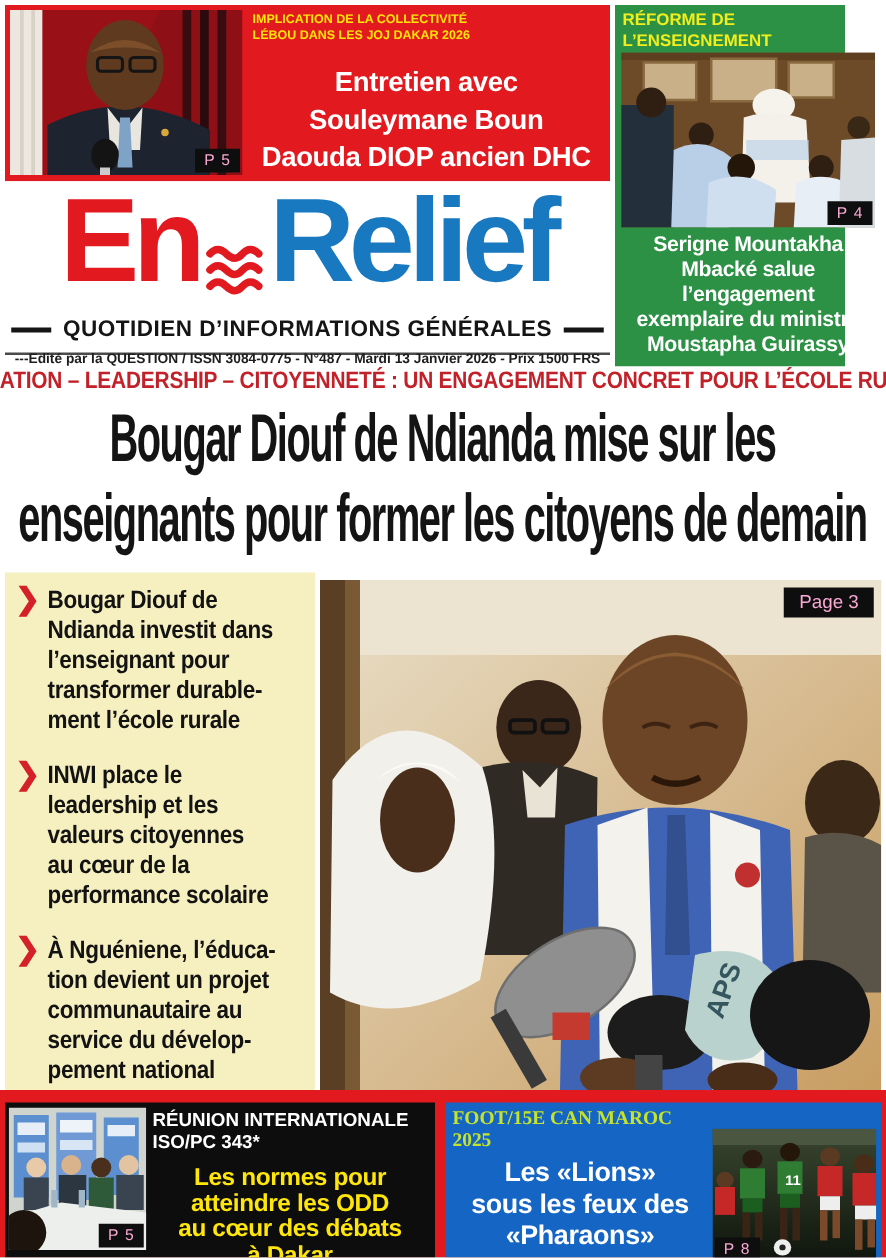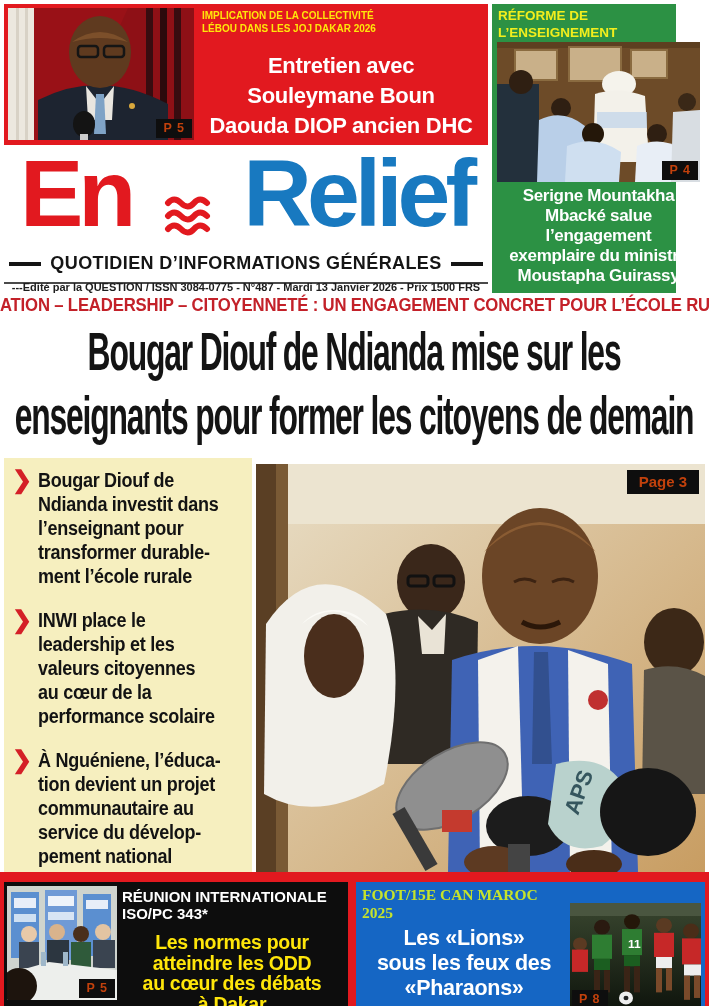--- a/index.html
+++ b/index.html
@@ -4,21 +4,21 @@
 <style>
   :root{
     --red:#e2191f; --kicker-red:#c32129; --green:#2c9144; --logo-blue:#1879c0;
     --box-blue:#1566c4; --pale-yellow:#f6efbf; --yellow:#ffe60a; --ygreen:#c6e32b;
     --badge:#0e0e0e;
   }
   *{margin:0;padding:0;box-sizing:border-box;}
   body{background:#888;font-family:"Liberation Sans",sans-serif;}
   #page{position:relative;width:709px;height:1006px;background:#fff;overflow:hidden;margin:0 auto;}
   .abs{position:absolute;}
-  .badge{position:absolute;background:var(--badge);color:#c2410c;font-weight:bold;
+  .badge{position:absolute;background:var(--badge);color:#f9a8d4;font-weight:normal;
          font-size:12.5px;padding:2px 7px;line-height:1.2;letter-spacing:1px;}
   svg{display:block;}
 
   
   #top-left-box{left:4px;top:4px;width:484px;height:141px;background:var(--red);}
   #tl-photo{left:4px;top:4px;width:186px;height:132px;}
   #tl-kicker{left:198px;top:5px;width:284px;color:var(--yellow);font-weight:bold;
              font-size:10px;line-height:1.3;white-space:pre-line;}
   #tl-title{left:192px;top:47px;width:290px;color:#fff;font-weight:bold;font-size:22px;
             line-height:30px;text-align:center;white-space:pre-line;letter-spacing:-0.3px;}
@@ -27,21 +27,21 @@
   #top-right-box{left:492px;top:4px;width:184px;height:289px;background:var(--green);}
   #tr-kicker{left:6px;top:4px;width:203px;color:#f2ee1d;font-weight:bold;font-size:13.5px;
              line-height:1.25;white-space:pre-line;}
   #tr-photo{left:5px;top:38px;width:203px;height:140px;}
   #tr-title{left:0;top:182px;width:213px;color:#fff;font-weight:bold;font-size:17px;
             line-height:20px;text-align:center;white-space:pre-line;letter-spacing:-0.3px;}
 
   
   #masthead{left:4px;top:145px;width:484px;height:139px;background:#fff;
             border-bottom:2px solid #4a4a4a;}
-  #logo-row{display:flex;justify-content:center;align-items:flex-start;height:104px;margin-top:2px;gap:28px;}
+  #logo-row{display:flex;justify-content:center;align-items:flex-start;height:104px;margin-top:2px;}
   .logo-word{font-size:95px;font-weight:bold;letter-spacing:-5px;line-height:0.98;}
   #logo-en{color:var(--red);}
   #logo-relief{color:var(--logo-blue);}
   #logo-wave{margin:48px 3px 0 5px;}
   #subtitle-row{display:flex;justify-content:center;align-items:center;gap:9px;margin-top:2px;}
   .subtitle-rule{width:32px;height:4px;background:#151515;}
   #subtitle-text{font-size:18px;font-weight:bold;color:#151515;letter-spacing:0.4px;}
   #edition-line{margin-top:7px;text-align:center;font-size:11px;font-weight:bold;color:#1d1d1d;}
 
   

